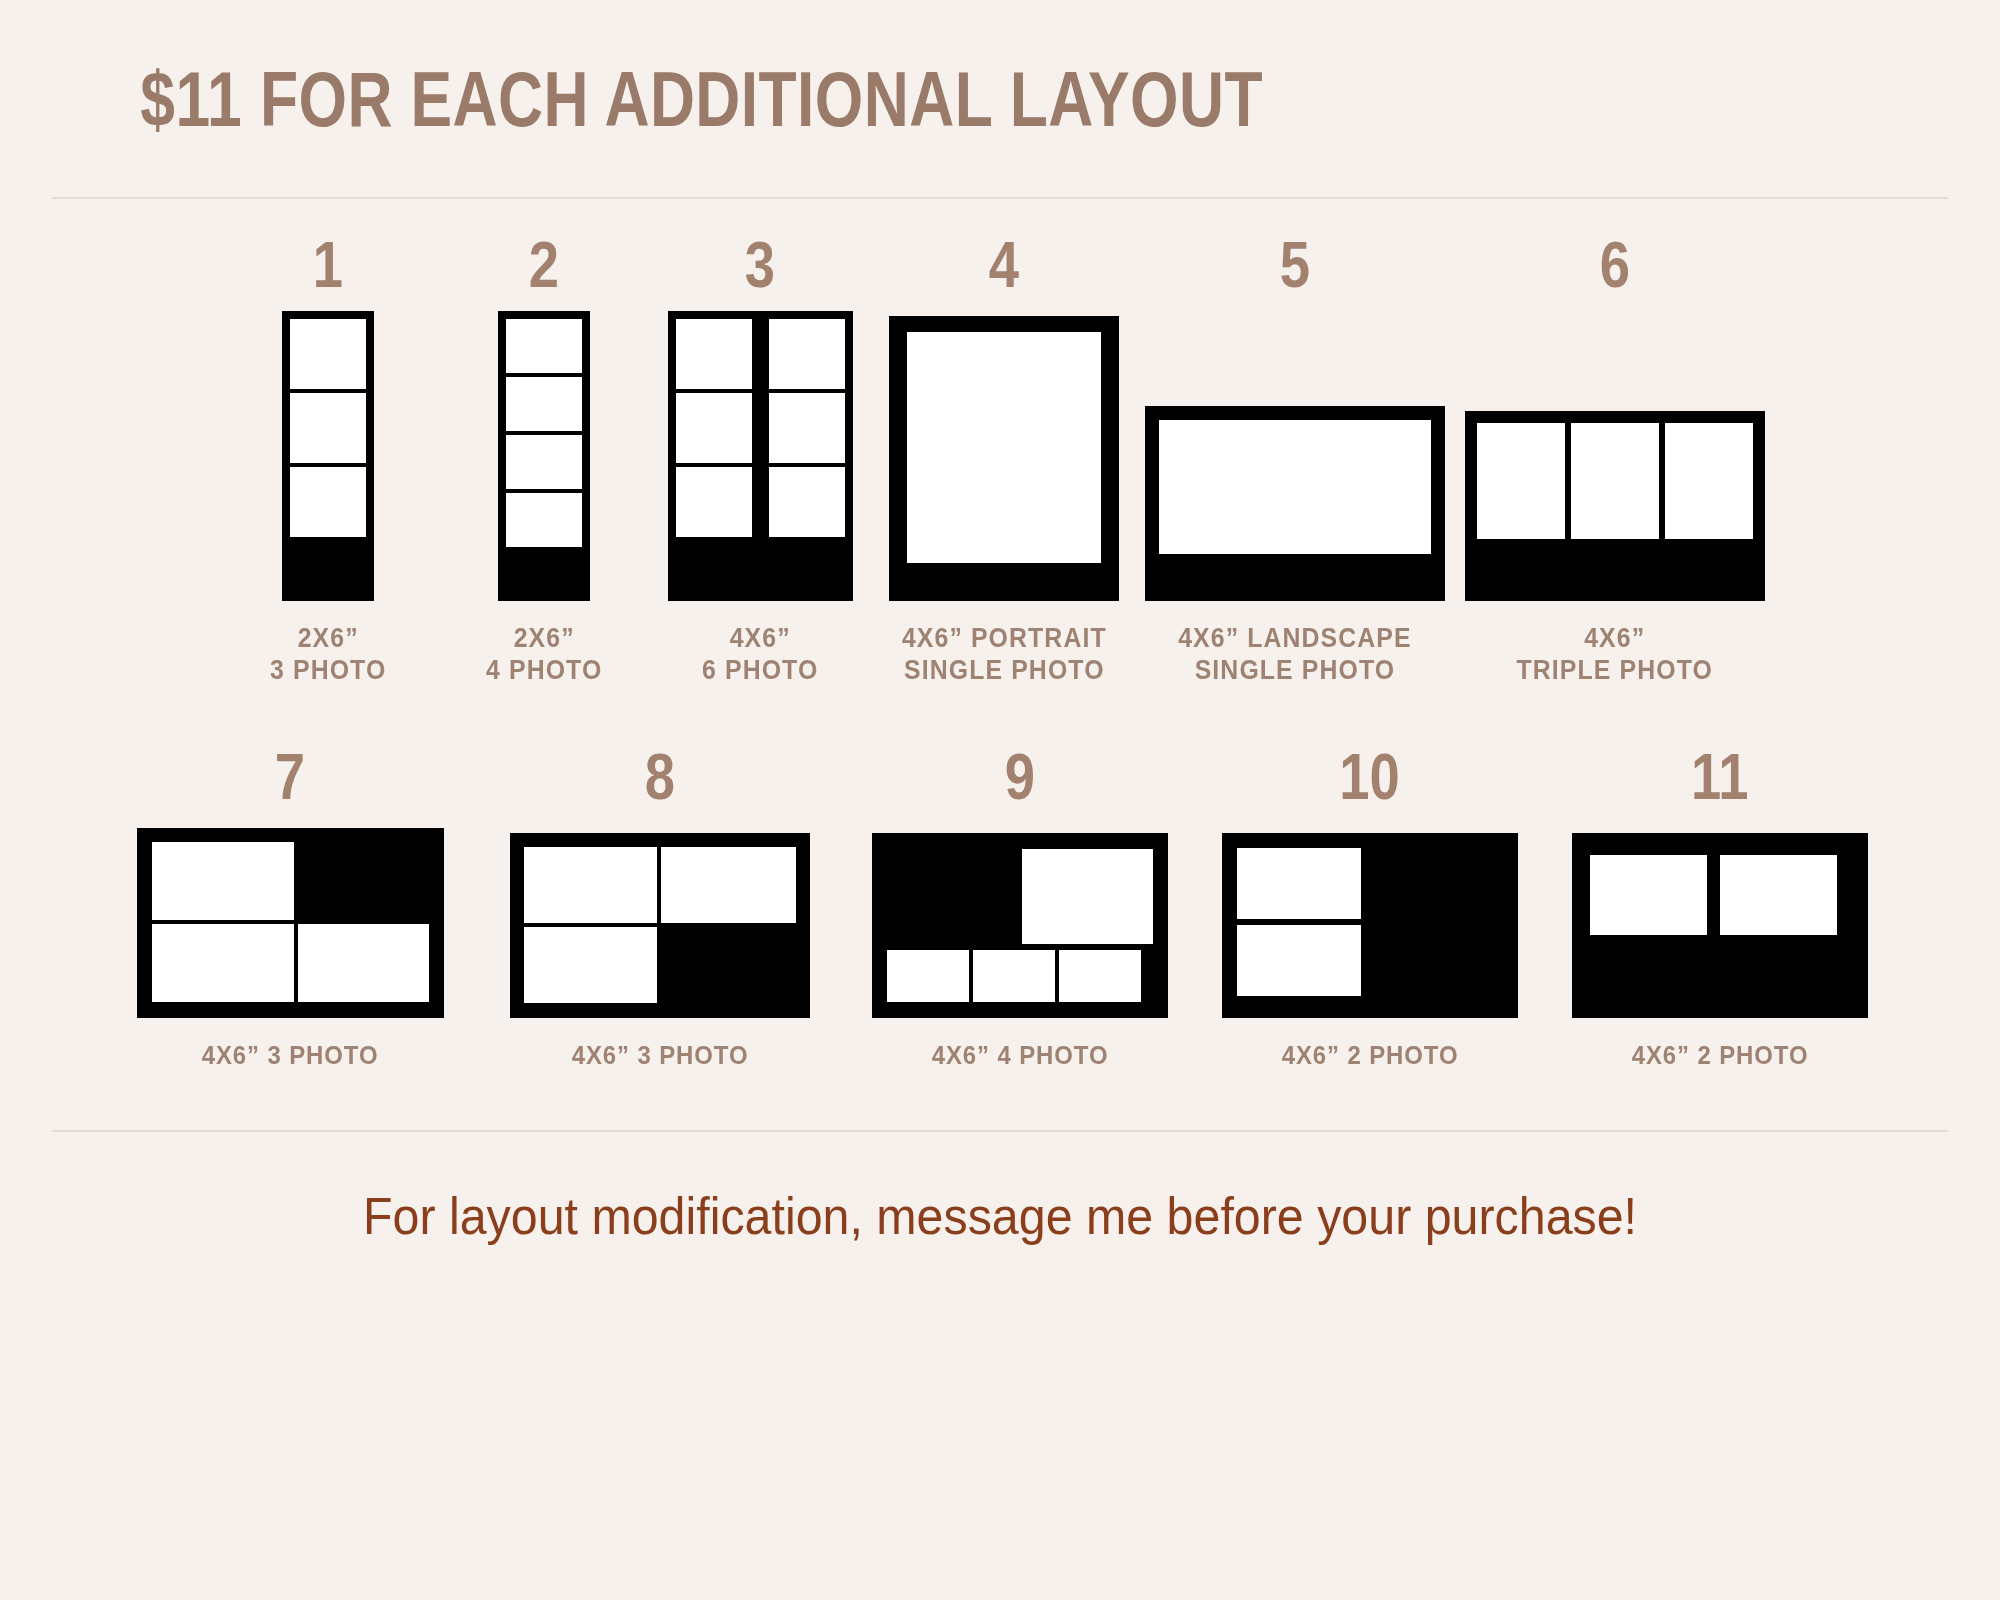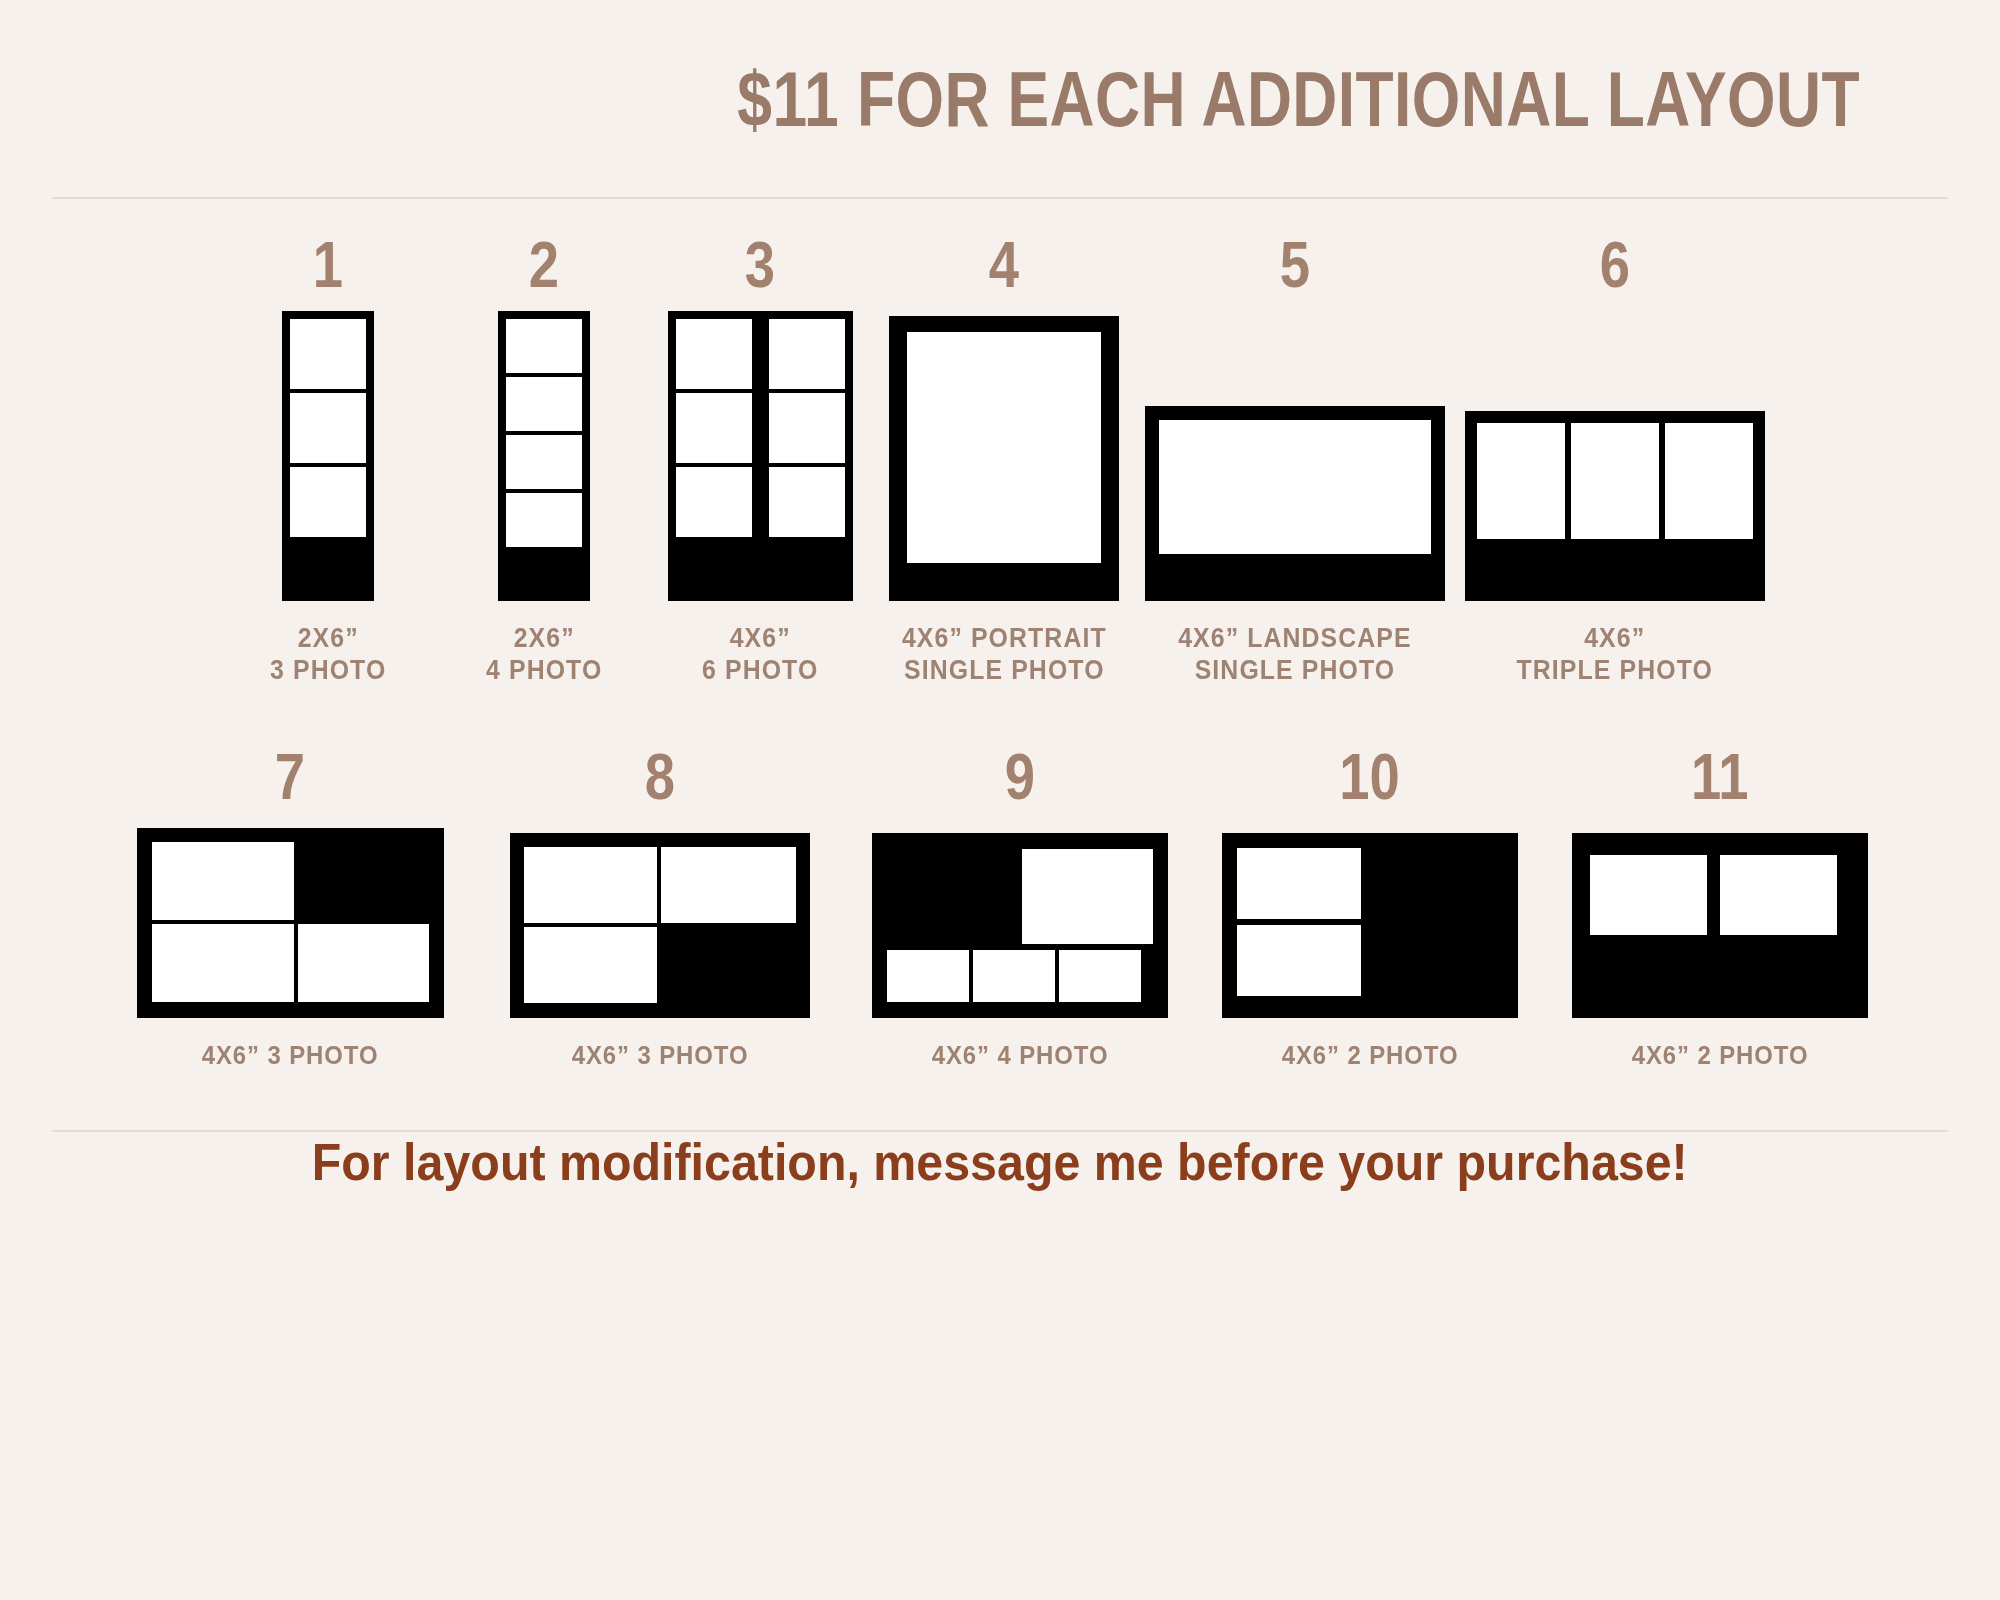--- a/index.html
+++ b/index.html
@@ -15,21 +15,21 @@
     width: 2000px;
     height: 1600px;
     background: #f7f1ed;
     position: relative;
     overflow: hidden;
   }
 
   
   .title-wrap {
     width: 100%;
-    text-align: right;
+    text-align: left;
     padding-top: 54px;
   }
   .title {
     display: inline-block;
     font-family: "Liberation Sans Narrow", "Liberation Sans", sans-serif;
     font-weight: bold;
     font-size: 78px;
     letter-spacing: 0.5px;
     color: #9a7a68;
     transform: scaleX(0.80);
@@ -95,21 +95,21 @@
     transform: scaleX(0.92);
     white-space: pre-line;
     margin-top: 22px;
   }
   .caption.small { font-size: 26px; letter-spacing: 1.0px; }
 
   
   .footer-wrap {
     width: 100%;
     text-align: center;
-    font-weight: bold;
+    margin-top: 54px;
   }
   .footer {
     display: inline-block;
     font-family: "Liberation Sans Narrow", "Liberation Sans", sans-serif;
     font-size: 52px;
     color: #8a3e1c;
     transform: scaleX(0.93);
     white-space: nowrap;
   }
 </style>

